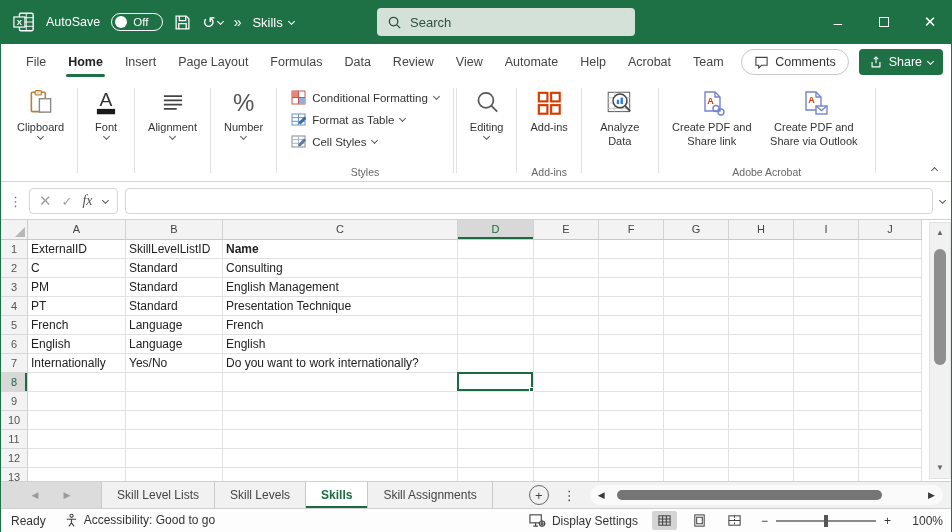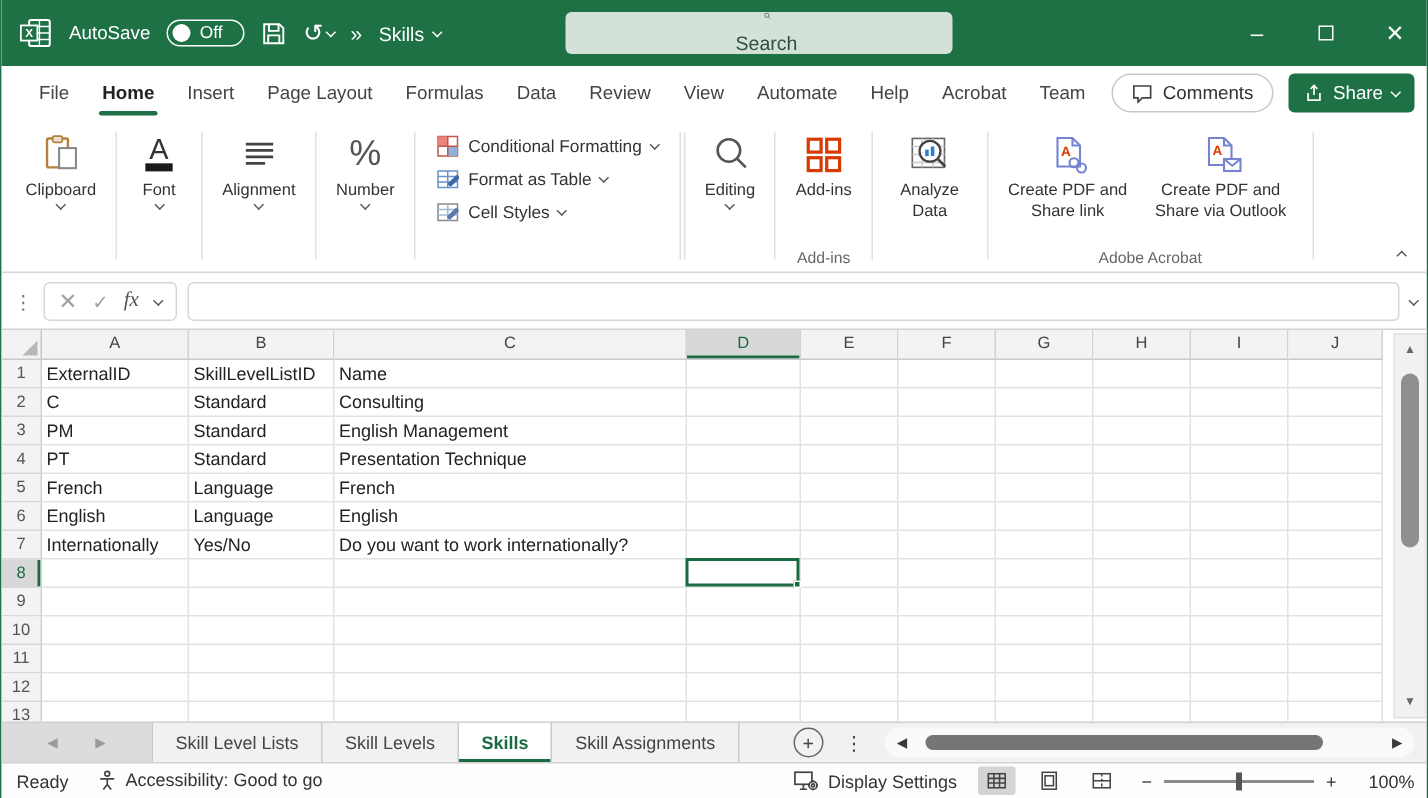--- a/index.html
+++ b/index.html
@@ -14,21 +14,21 @@
 
   
   .titlebar { position:absolute; left:0; top:0; width:952px; height:44px; background:#1E7145; display:flex; align-items:center; gap:11px; padding-left:12px; color:#fff; }
   .tb-item { display:flex; align-items:center; gap:5px; }
   .autosave-label { font-size:12.5px; }
   .toggle { width:52px; height:18px; border:1px solid #fff; border-radius:10px; display:flex; align-items:center; padding:0 3px; gap:6px; }
   .knob { width:12px; height:12px; background:#fff; border-radius:50%; }
   .toggle-state { font-size:11.5px; }
   .qat-btn { display:flex; align-items:center; font-size:16px; color:#fff; gap:2px; }
   .doc-title { font-size:13px; display:flex; align-items:center; gap:6px; }
-  .searchbox { position:absolute; left:376px; top:8px; width:258px; height:28px; background:#d3e1d8; border-radius:4px; display:flex; align-items:center; gap:8px; padding-left:10px; color:#2f4f40; font-size:13px;flex-direction:column; }
+  .searchbox { position:absolute; left:376px; top:8px; width:258px; height:28px; background:#d3e1d8; border-radius:4px; display:flex; align-items:center; gap:8px; padding-left:10px; color:#2f4f40; font-size:13px; }
   .wcontrols { position:absolute; right:0; top:0; height:44px; display:flex; }
   .wc { width:46px; height:44px; display:flex; align-items:center; justify-content:center; color:#fff; font-size:15px; }
   .maxbox { width:10px; height:10px; border:1.2px solid #fff; display:inline-block; }
 
   
   .tabrow { position:absolute; left:0; top:44px; width:952px; height:36px; background:#fff; display:flex; align-items:center; padding:0 10px 0 14px; }
   #ribbonTabs { display:flex; align-items:center; height:100%; }
   .rtab { padding:0 11px; height:100%; display:flex; align-items:center; font-size:12.5px; color:#444; position:relative; }
   .rtab.active { font-weight:700; color:#222; }
   .rtab.active::after { content:""; position:absolute; left:9px; right:9px; bottom:3px; height:3px; background:#1E7145; border-radius:2px; }
@@ -266,20 +266,21 @@
         <div class="stylerow">
           <svg width="15" height="15" viewBox="0 0 15 15">
             <rect x="1" y="2" width="13" height="11" fill="#fff" stroke="#8a8a8a"></rect>
             <path d="M1 5.6h13M1 9.3h13M7.5 2v11" stroke="#9fb8d8"></path>
             <rect x="6.5" y="7" width="9" height="3" rx="1" transform="rotate(-45 11 8.5)" fill="#5b7aa6"></rect>
           </svg>
           <span>Cell Styles</span>
           <span class="cv"></span>
         </div>
       </div>
+      <span class="glabel">Styles</span>
     </div>
     <div class="rdiv"></div>
 
     <div class="rdiv"></div>
 
     <div class="rgroup">
       <div class="bigbtn">
         <svg width="30" height="30" viewBox="0 0 28 28" fill="none" stroke="#555" stroke-width="1.6">
           <circle cx="13" cy="11.5" r="7"></circle>
             <line x1="18" y1="16.5" x2="23.5" y2="22"></line>
@@ -376,21 +377,21 @@
           <div class="gc ch" style="width: 65px; height: 20px;">F</div>
           <div class="gc ch" style="width: 65px; height: 20px;">G</div>
           <div class="gc ch" style="width: 65px; height: 20px;">H</div>
           <div class="gc ch" style="width: 65px; height: 20px;">I</div>
           <div class="gc ch" style="width: 63px; height: 20px;">J</div>
         </div>
         <div class="gr">
           <div class="gc rhn">1</div>
           <div class="gc cell" style="width: 98px;">ExternalID</div>
           <div class="gc cell" style="width: 97px;">SkillLevelListID</div>
-          <div class="gc cell" style="width: 235px;">Name</div>
+          <div class="gc cell" style="width: 235px; font-weight: bold;">Name</div>
           <div class="gc cell" style="width: 76px;"></div>
           <div class="gc cell" style="width: 65px;"></div>
           <div class="gc cell" style="width: 65px;"></div>
           <div class="gc cell" style="width: 65px;"></div>
           <div class="gc cell" style="width: 65px;"></div>
           <div class="gc cell" style="width: 65px;"></div>
           <div class="gc cell" style="width: 63px;"></div>
         </div>
         <div class="gr">
           <div class="gc rhn">2</div>

